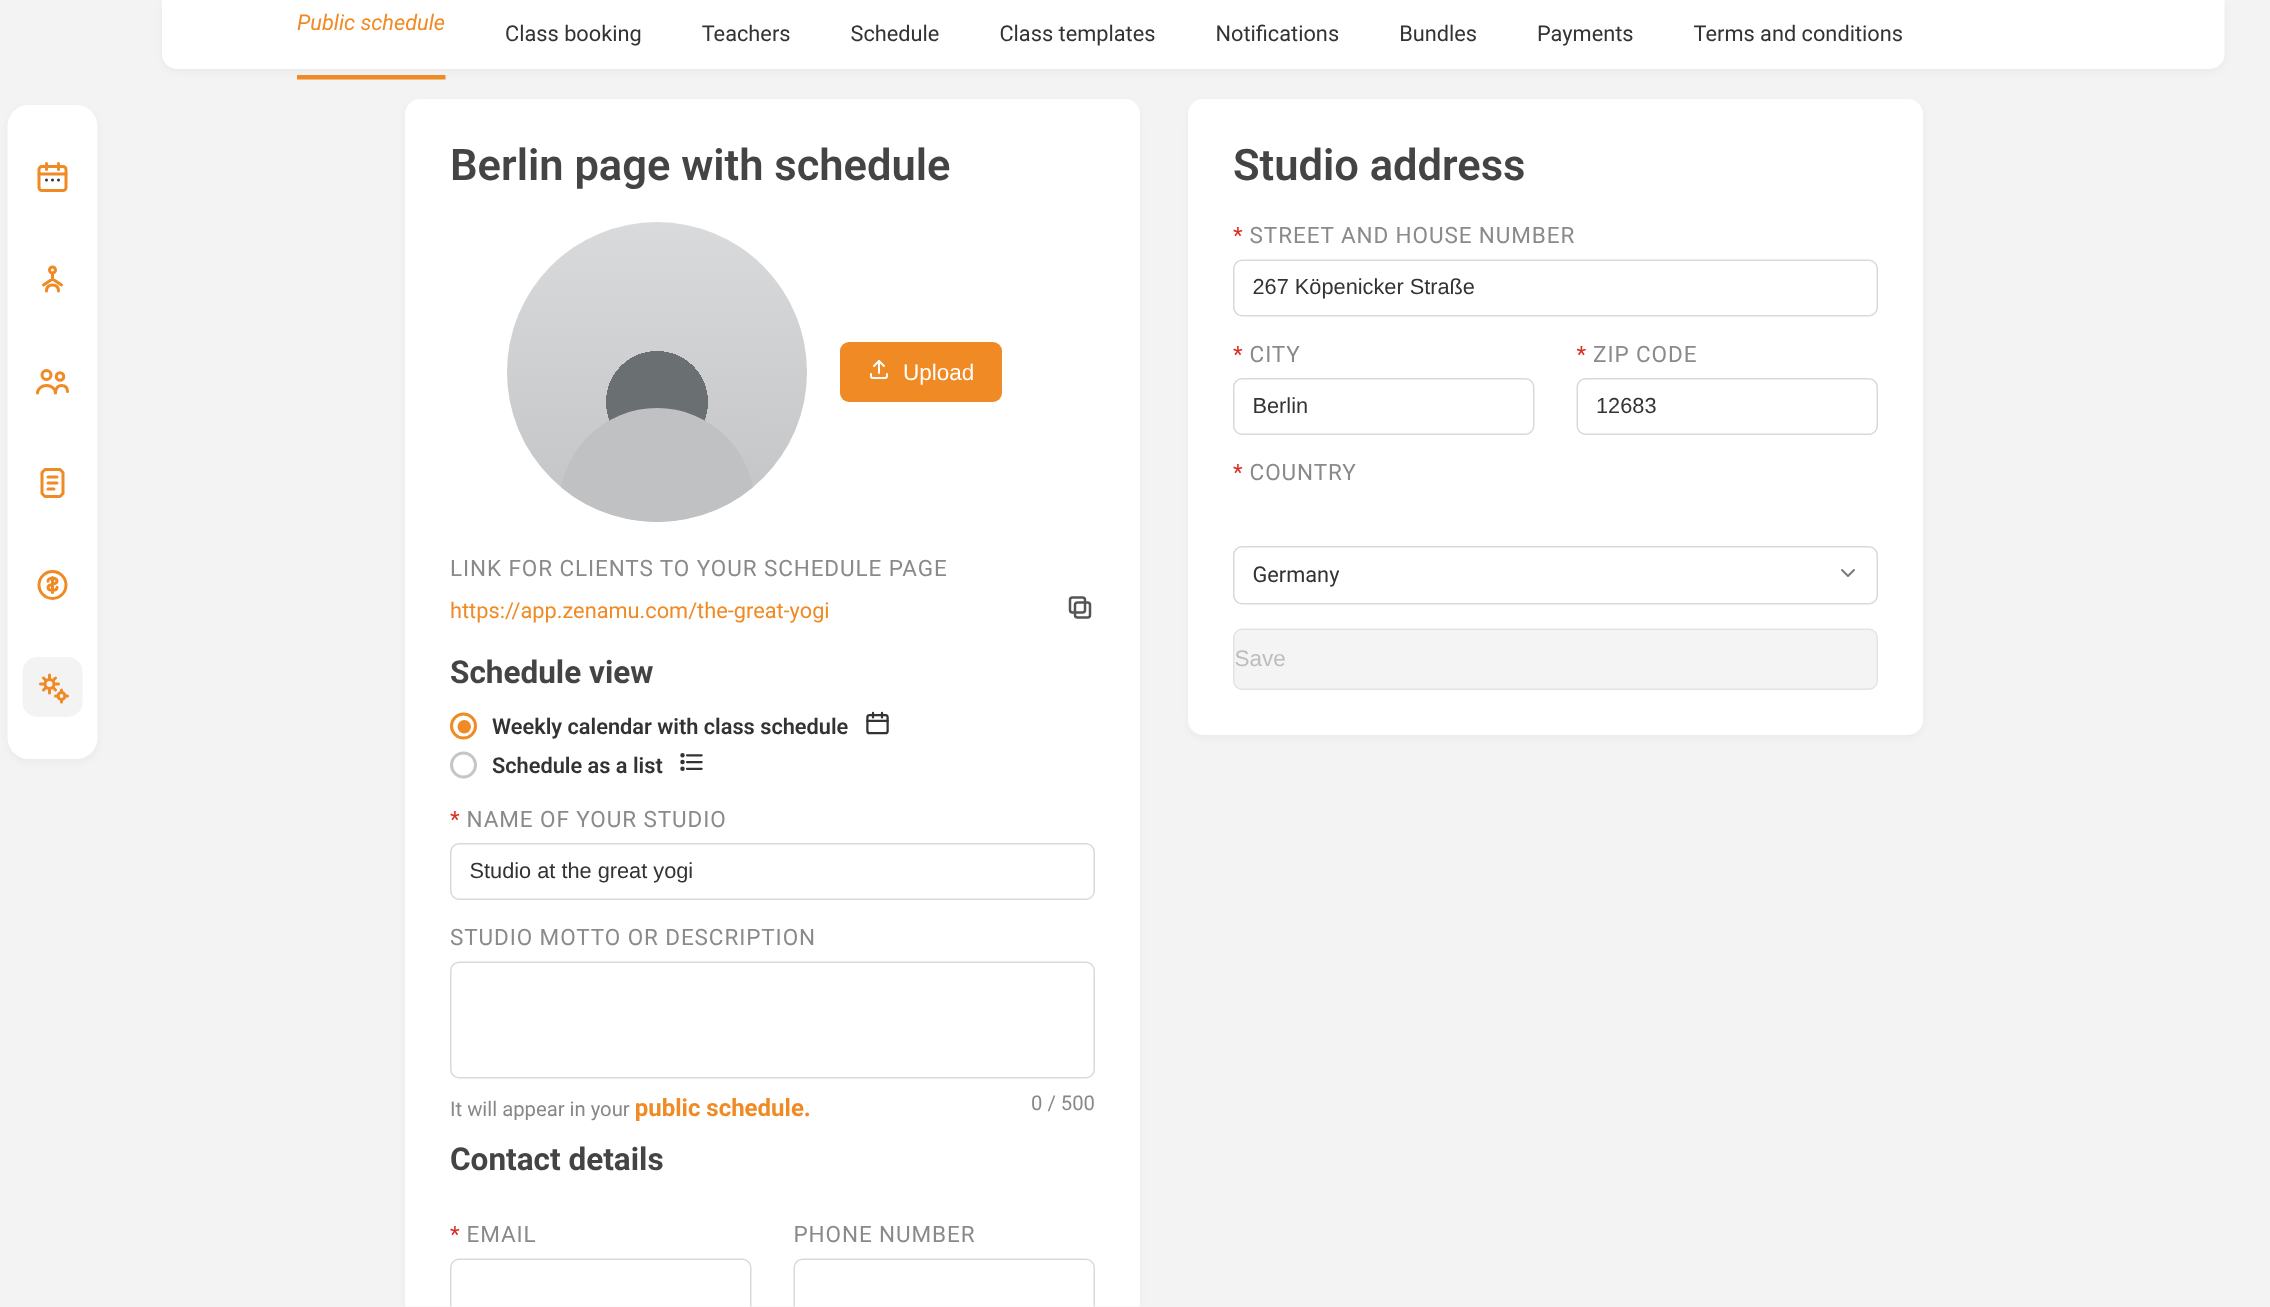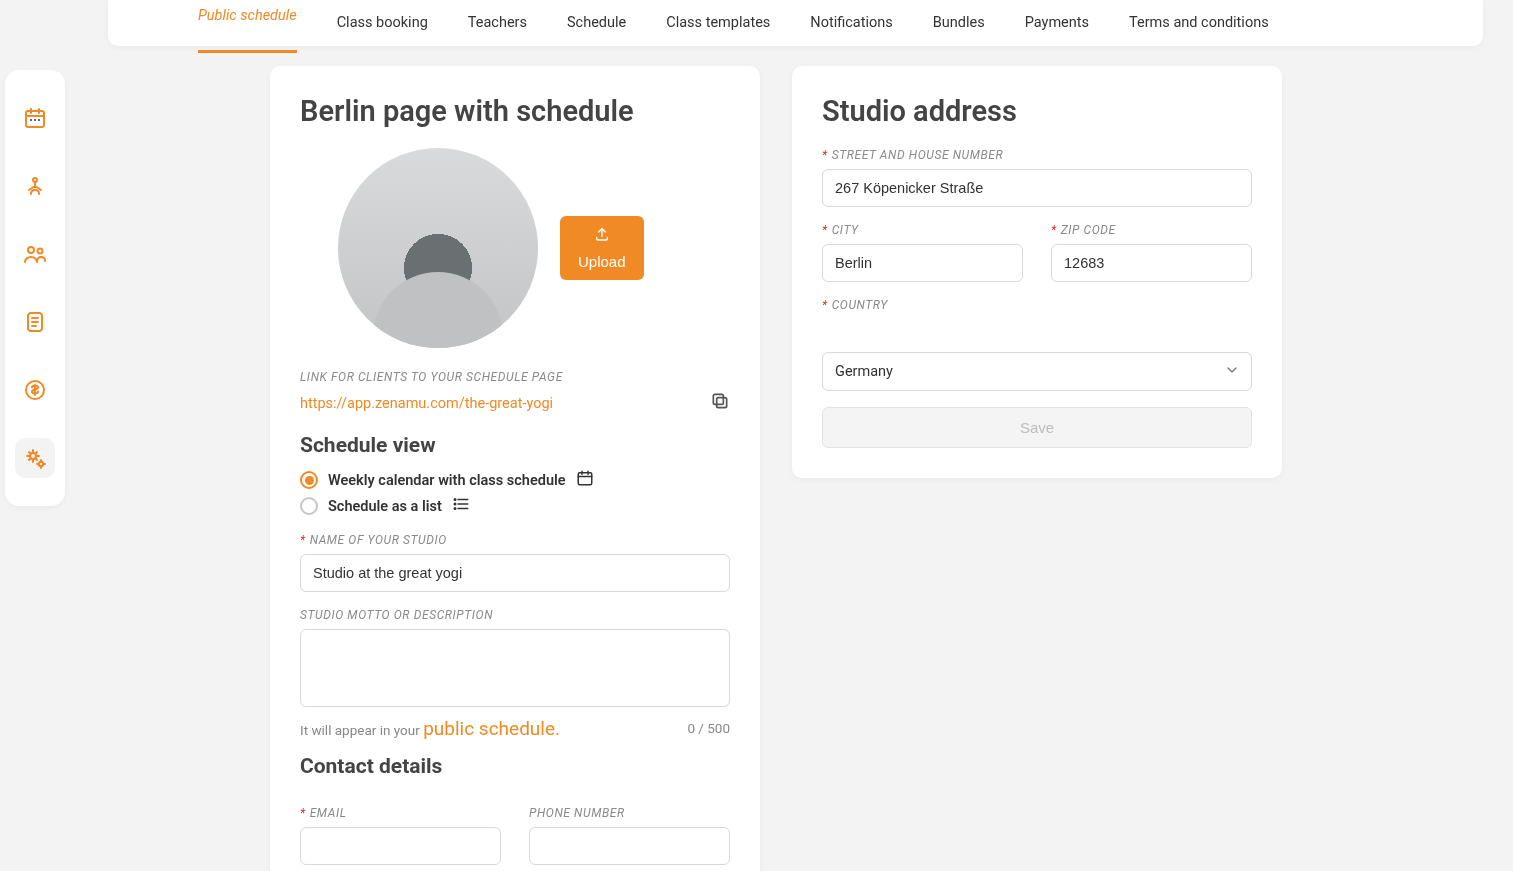--- a/index.html
+++ b/index.html
@@ -116,54 +116,54 @@
   .avatar::after{
     content:"";position:absolute;left:50%;top:62%;
     transform:translateX(-50%);
     width:130px;height:130px;border-radius:50% 50% 0 0;
     background:#bfc1c2;
   }
   .btn{
     display:inline-flex;align-items:center;gap:8px;
     border:none;border-radius:6px;
     font-size:15px;font-weight:500;
-    padding:10px 18px;cursor:pointer;flex-direction:column;
+    padding:10px 18px;cursor:pointer;
   }
   .btn-primary{background:var(--orange);color:#fff;}
   .btn-muted{
     width:100%;background:#f4f4f4;color:#bdbdbd;
     border:1px solid #e3e3e3;
     padding:11px 0;font-size:15px;
   }
   
   .label{
-    font-size:12px;letter-spacing:.6px;
+    font-size:15px;letter-spacing:.6px;
     color:var(--muted);
     text-transform:uppercase;
-    margin-bottom:7px;display:block;font-style:italic;
+    margin-bottom:7px;display:block;
   }
   .req{color:#d93025;margin-right:4px;}
   .field{margin-top:16px;}
   .input, .select{
     width:100%;
     border:1px solid var(--border);
     border-radius:6px;
     padding:10px 12px;
     font-size:14.5px;
     color:#333;
     background:#fff;
   }
   .textarea{width:100%;height:78px;border:1px solid var(--border);border-radius:6px;padding:10px 12px;font-size:14.5px;resize:none;}
   .link-row{display:flex;align-items:center;justify-content:space-between;gap:10px;margin-top:4px;}
   .link{color:var(--orange);font-size:14.5px;cursor:pointer;}
   .copy-icon{cursor:pointer;}
   .row2{display:flex;gap:28px;}
   .row2 > .field{flex:1;}
   .help{font-size:13.5px;color:#888;margin-top:6px;}
-  .help .link{font-size:19px;}
+  .help .link{font-size:16px;font-weight:bold;}
   .counter{text-align:right;font-size:13.5px;color:#888;margin-top:-20px;}
   
   .opt{display:flex;align-items:center;gap:10px;margin:4px 0;cursor:pointer;}
   .radio{
     width:18px;height:18px;border-radius:50%;
     border:2px solid var(--orange);
     display:inline-flex;align-items:center;justify-content:center;
   }
   .radio .dot{width:9px;height:9px;border-radius:50%;background:var(--orange);}
   .radio.off{border-color:#c6c6c6;}

